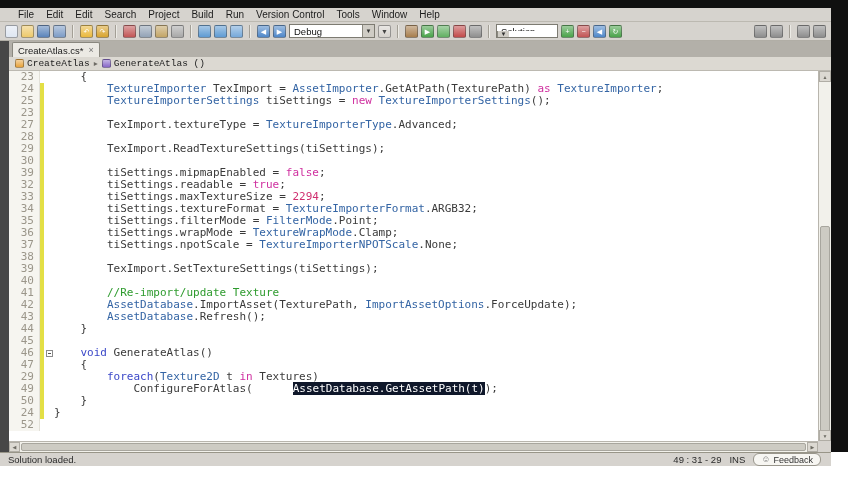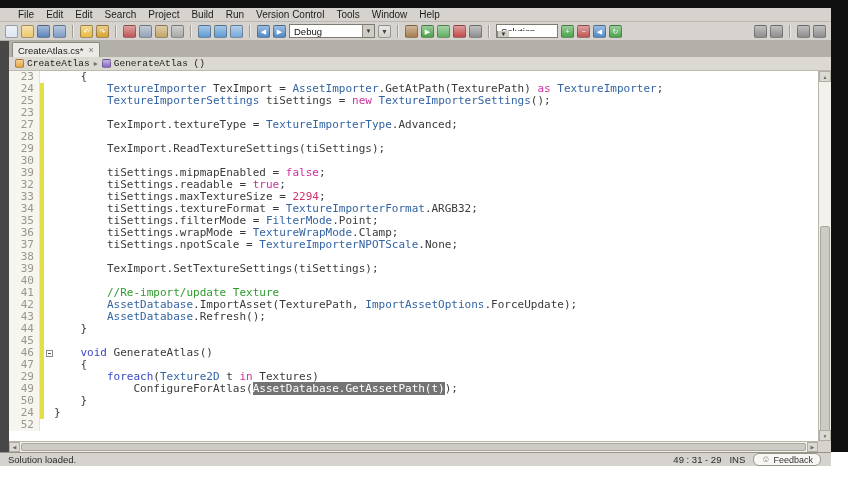--- a/index.html
+++ b/index.html
@@ -60,21 +60,21 @@
   .fold-margin{width:10px;display:flex;align-items:center;justify-content:center;}
   .fold-box{width:7px;height:7px;border:1px solid #8a8a8a;background:#fff;position:relative;box-sizing:border-box;}
   .fold-box::after{content:"";position:absolute;left:1px;right:1px;top:2px;height:1px;background:#555;}
   .code-line{white-space:pre;flex:1;}
   .tk-p{color:#3a3a3a}
   .tk-ty{color:#3364a4}
   .tk-k{color:#cf2f9f}
   .tk-kb{color:#3b48c8}
   .tk-n{color:#cf2f6f}
   .tk-c{color:#2e9b2e}
-  .tk-sel{background:#737373;color:#fff;}
+  .tk-sel{background:#0f172a;color:#fff;margin-left:40px;}
 
   
   .vsb{left:818px;top:71px;width:13px;height:370px;background:#f2f1eb;border-left:1px solid #b8b5ad;box-sizing:border-box;}
   .vsb-btn{position:absolute;left:0;width:12px;height:11px;display:flex;align-items:center;justify-content:center;
            font-size:5px;color:#6e6c64;background:#dcd9d2;border:1px solid #b0ada5;box-sizing:border-box;}
   .vsb-btn.up{top:0;}
   .vsb-btn.down{bottom:0;}
   .vsb-thumb{position:absolute;left:1px;width:10px;top:42%;height:56%;background:#cdcbc3;
              border:1px solid #a8a69e;border-radius:2px;box-sizing:border-box;}
   .hsb{left:9px;top:441px;width:809px;height:11px;background:#f2f1eb;border-top:1px solid #b8b5ad;box-sizing:border-box;}

